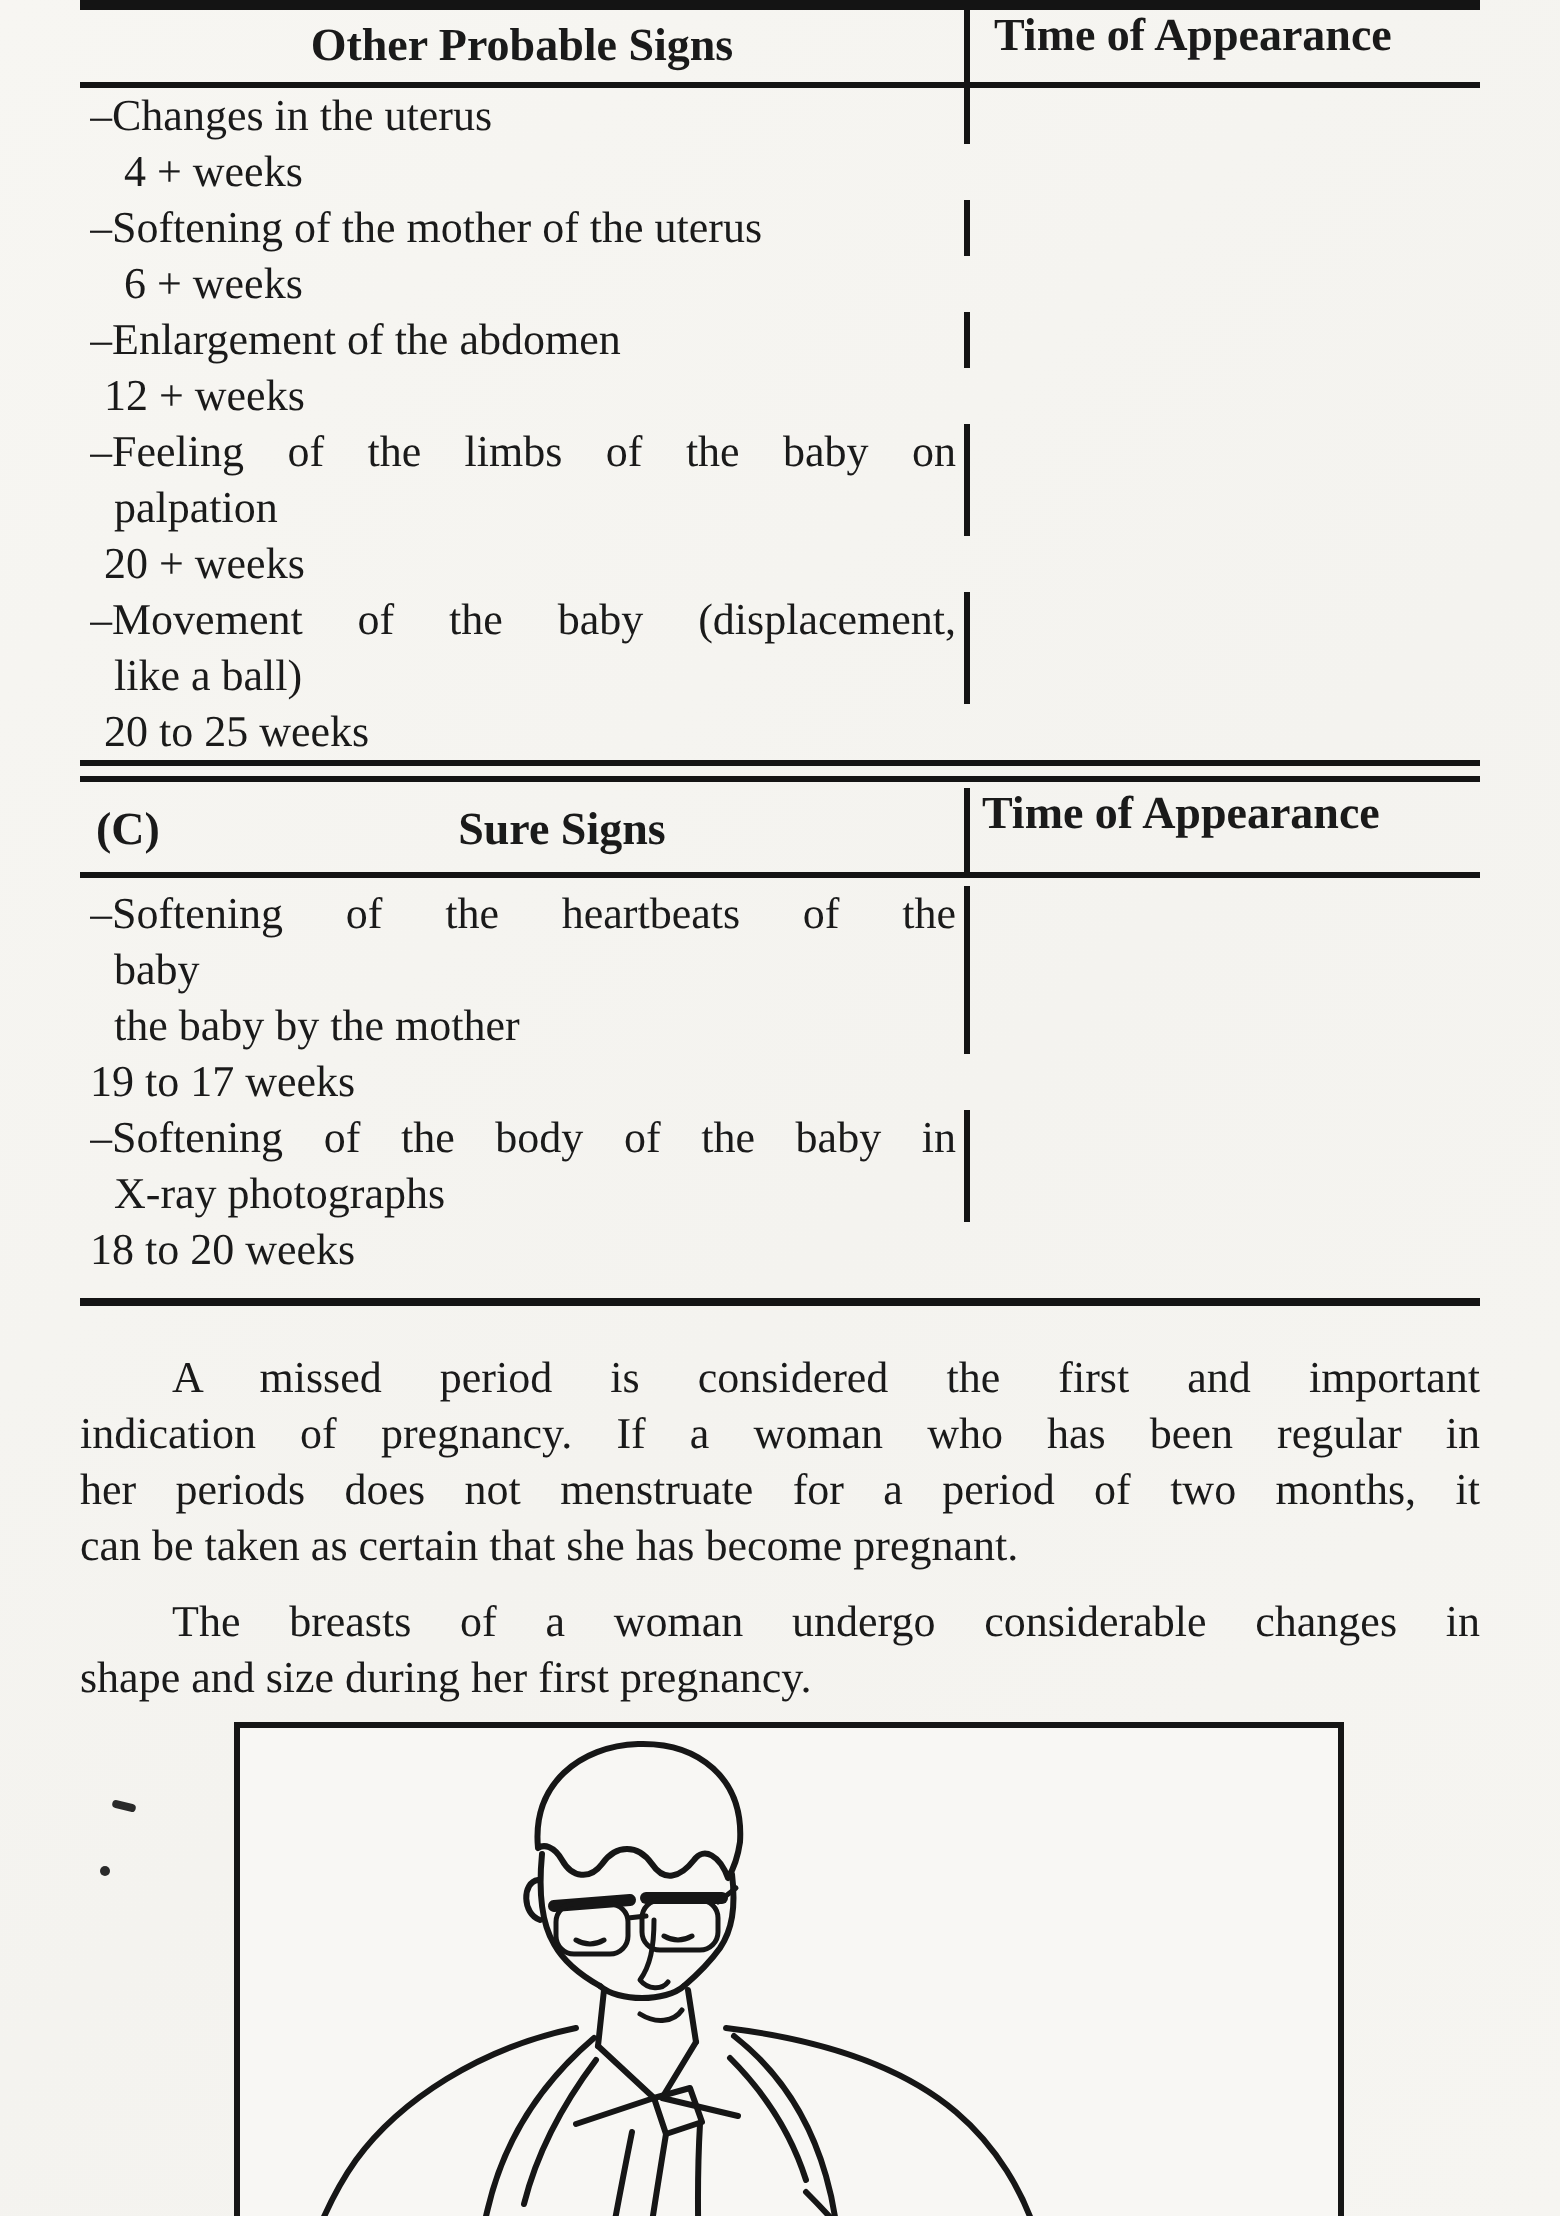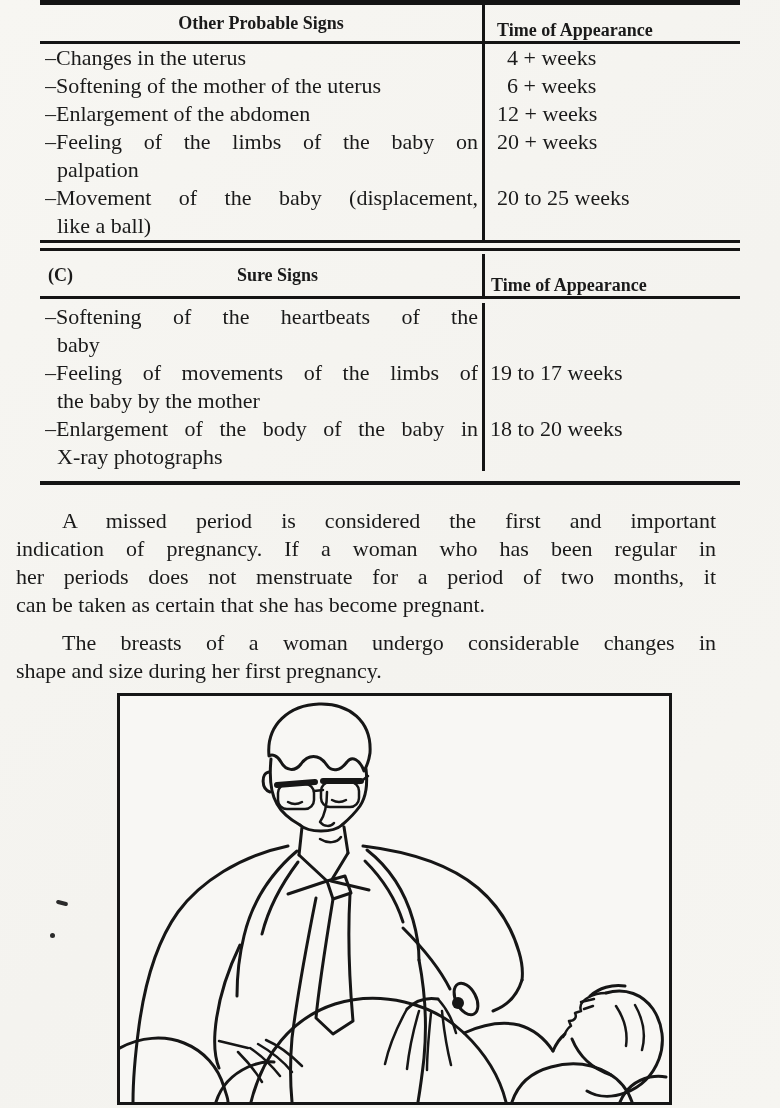--- a/index.html
+++ b/index.html
@@ -6,45 +6,45 @@
   .page{
     position:relative; width:780px; height:1108px; overflow:hidden;
     background:linear-gradient(135deg,#f7f6f2 0%, #f4f3ef 55%, #f6f5f1 100%);
     font-family:"Liberation Serif","DejaVu Serif",serif;
     color:#1a1a1a;
   }
   
   .sig-table{margin:0 40px; width:700px; box-sizing:border-box;}
   .t1{border-top:5px solid #141414; border-bottom:3px solid #141414;}
   .t2{border-top:3px solid #141414; border-bottom:4px solid #141414; margin-top:5px;}
-  .thead{display:flex; align-items:flex-end; border-bottom:3px solid #141414; font-weight:bold; font-size:18px;}
+  .thead{display:flex; align-items:flex-start; border-bottom:3px solid #141414; font-weight:bold; font-size:23px;}
   .t1 .thead{height:36px;}
   .t2 .thead{height:42px; padding-top:3px; box-sizing:content-box;}
   .th-left{width:445px; align-self:stretch; border-right:3px solid #141414;
            display:flex; align-items:center; justify-content:center; box-sizing:border-box;}
   .t2 .th-left{justify-content:flex-start;}
   .c-label{padding-left:8px;}
   .c-title{flex:1; text-align:center;}
   .th-right{flex:1; padding-left:12px;}
   .t2 .th-right{padding-left:6px;}
   .tbody{padding:0;}
-  .row{display:flex;}
+  .row{display:flex;flex-direction:column;}
   .sign{width:445px; border-right:3px solid #141414; box-sizing:border-box; padding:0 4px 0 5px;}
   .line{height:28px; line-height:28px; font-size:22px; white-space:normal; overflow:hidden;}
   .j{text-align:justify; text-align-last:justify;}
   .cont{padding-left:12px;}
   .time{flex:1; display:flex; align-items:flex-start; padding-left:8px;}
   .time .line{white-space:nowrap;}
   .t1 .row.sd .time{padding-left:22px;}
   .t1 .time{padding-left:12px;}
   .t2 .time{padding-left:5px;}
   .tbody{padding-bottom:0;}
   .t2 .tbody{padding-top:4px; padding-bottom:10px;}
   
-  .para{margin:0 16px; width:700px;}
+  .para{margin:0 40px; width:700px;}
   .p1{margin-top:22px;}
   .p2{margin-top:10px;}
   .pline{height:28px; line-height:28px; font-size:22px;}
   .pline.first{padding-left:46px;}
   
   .fig{margin:8px 0 0 117px; width:549px; height:406px; border:3px solid #161616;
        background:#f8f7f4; box-sizing:content-box;}
   .fig svg{display:block;}
   
   .speck{position:absolute; background:#2a2a2a;}
@@ -117,30 +117,29 @@
     </div>
     <div class="tbody">
       <div class="row">
         <div class="sign">
           <div class="line j">–Softening of the heartbeats of the</div>
           <div class="line cont">baby</div>
         </div>
       </div>
       <div class="row">
         <div class="sign">
-          <div class="line j">–Feeling of movements of the limbs of</div>
           <div class="line cont">the baby by the mother</div>
         </div>
         <div class="time">
             <div class="line">19 to 17 weeks</div>
           </div>
       </div>
       <div class="row">
         <div class="sign">
-          <div class="line j">–Enlargement of the body of the baby in</div>
+          <div class="line j">–Softening of the body of the baby in</div>
           <div class="line cont">X-ray photographs</div>
         </div>
         <div class="time">
             <div class="line">18 to 20 weeks</div>
           </div>
       </div>
     </div>
   </section>
 
   <div class="para p1">

